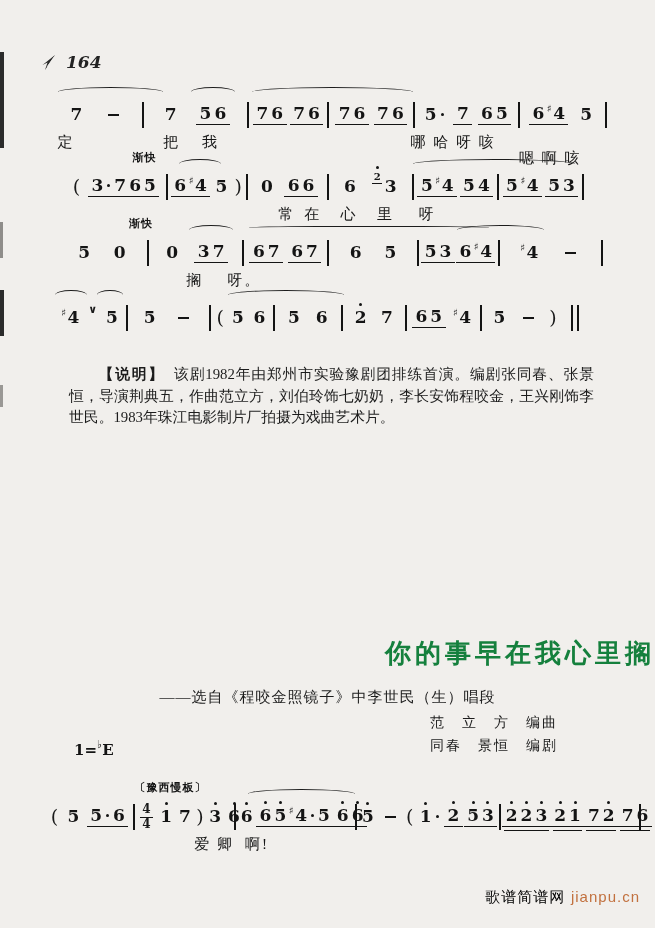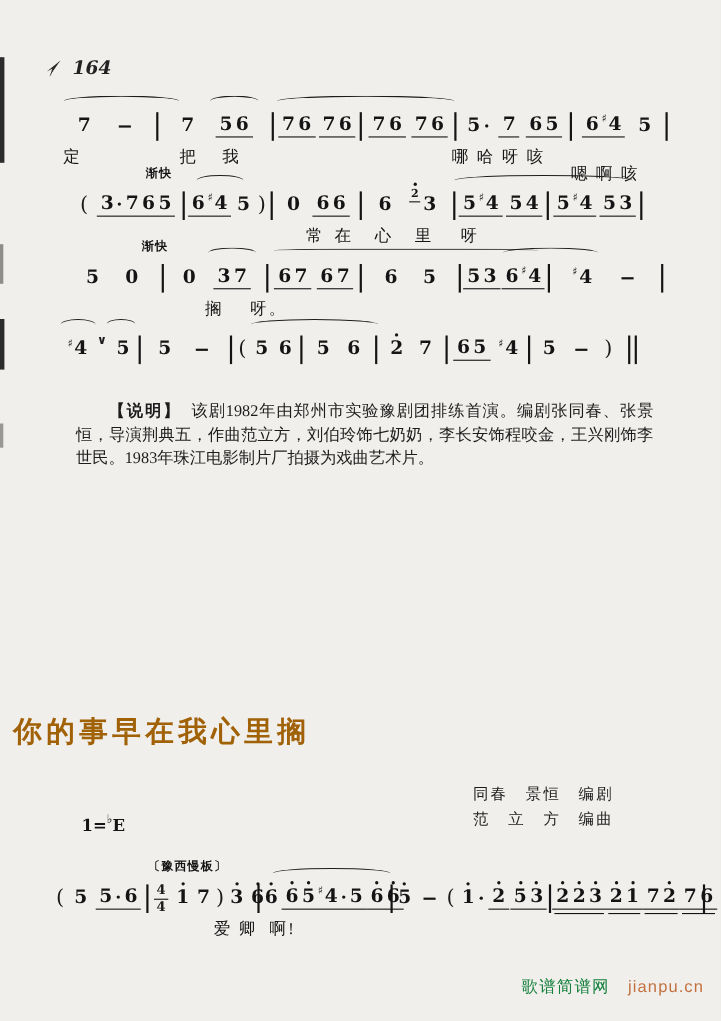--- a/index.html
+++ b/index.html
@@ -43,30 +43,30 @@
   .arc.flat{height:5px;border-radius:28% 28% 0 0;top:-12px;}
   .syslabel{position:absolute;top:-22px;font:700 11px "Liberation Sans",sans-serif;letter-spacing:1px;color:#141414;white-space:nowrap;}
   .lyr{position:absolute;top:33px;font:400 15px "Liberation Serif",serif;color:#161616;white-space:nowrap;letter-spacing:2px;}
 
   
   .notes{position:absolute;left:57px;top:352px;width:549px;font-size:14.8px;line-height:21.6px;text-align:justify;color:#1c1c1c;}
   .notes p{margin:12px;text-indent:2em;}
   .notes b{margin-right:9px;letter-spacing:1px;}
 
   
-  .title{position:absolute;left:0;right:0;top:636px;margin:12px;text-align:left;font:700 26px "Liberation Serif",serif;letter-spacing:4px;color:#a16207;}
+  .title{position:absolute;left:0;right:0;top:636px;margin:0;text-align:right;font:700 26px "Liberation Serif",serif;letter-spacing:4px;color:#15803d;}
   .subtitle{position:absolute;left:0;right:0;top:688px;text-align:center;font-size:15px;letter-spacing:1px;color:#1c1c1c;}
   .credits{position:absolute;top:712px;right:97px;text-align:right;font-size:14px;line-height:22.5px;letter-spacing:2px;color:#1c1c1c;}
   .key{position:absolute;left:74px;top:739px;font:700 15px "DejaVu Serif",serif;color:#141414;}
   .key .flat{font-size:11px;position:relative;top:-1px;}
 
   
   .watermark{position:absolute;top:888px;right:15px;font-size:15px;letter-spacing:1px;}
-  .wm-site{color:#15803d;}
-  .wm-url{color:#c2713f;font-family:"Liberation Sans",sans-serif;margin-left:12px;}
+  .wm-site{color:#000000;}
+  .wm-url{color:#c2713f;font-family:"Liberation Sans",sans-serif;margin-left:1px;}
 </style>
 </head>
 <body>
 
 <div class="page">
   <div class="spine sp1"></div>
   <div class="spine sp2"></div>
   <div class="spine sp3"></div>
   <div class="spine sp4"></div>
 
@@ -478,24 +478,25 @@
         <span class="lyr" style="left: 25%;">爱 卿</span>
         <span class="lyr" style="left: 33.5%;">啊!</span>
       </div>
     </div>
 
   <div class="notes">
     <p><b>【说明】</b><span>该剧1982年由郑州市实验豫剧团排练首演。编剧张同春、张景恒，导演荆典五，作曲范立方，刘伯玲饰七奶奶，李长安饰程咬金，王兴刚饰李世民。1983年珠江电影制片厂拍摄为戏曲艺术片。</span></p>
   </div>
 
   <h1 class="title">你的事早在我心里搁</h1>
+  <div class="subtitle">——选自《程咬金照镜子》中李世民（生）唱段</div>
 
   <div class="credits">
+    <div>范　立　方　编曲</div>
     <div>同春　景恒　编剧</div>
-    <div>范　立　方　编曲</div>
   </div>
 
   <div class="key">
     <span>1=</span><sup class="flat">♭</sup><span>E</span>
   </div>
 
   <div class="watermark">
     <span class="wm-site">歌谱简谱网</span>
     <span class="wm-url">jianpu.cn</span>
   </div>

